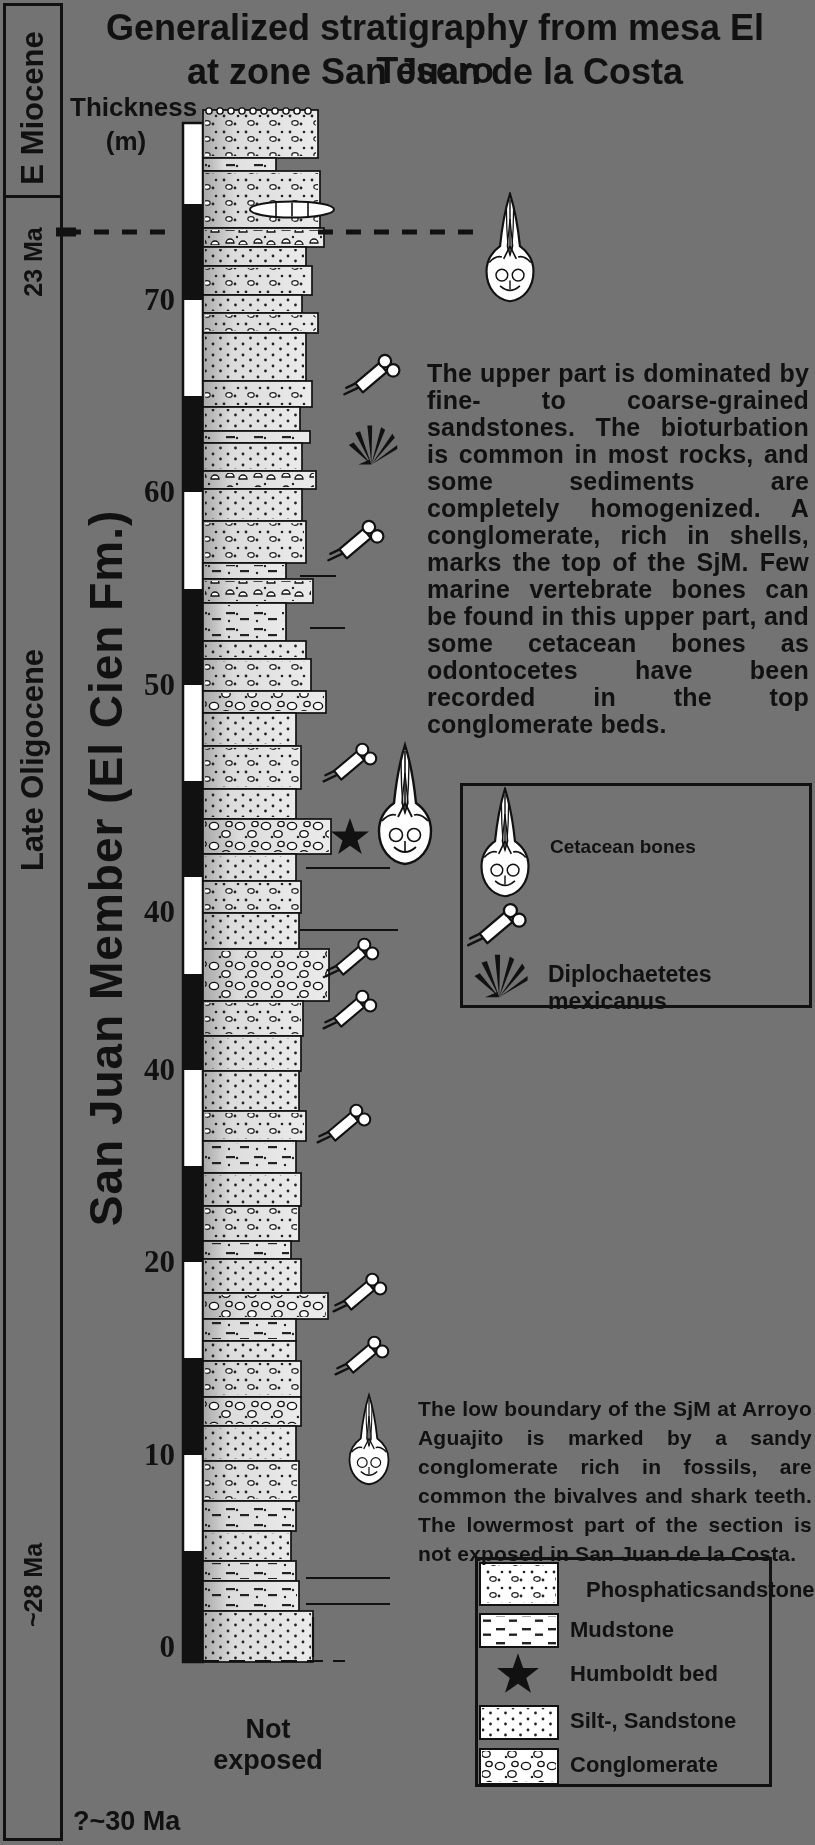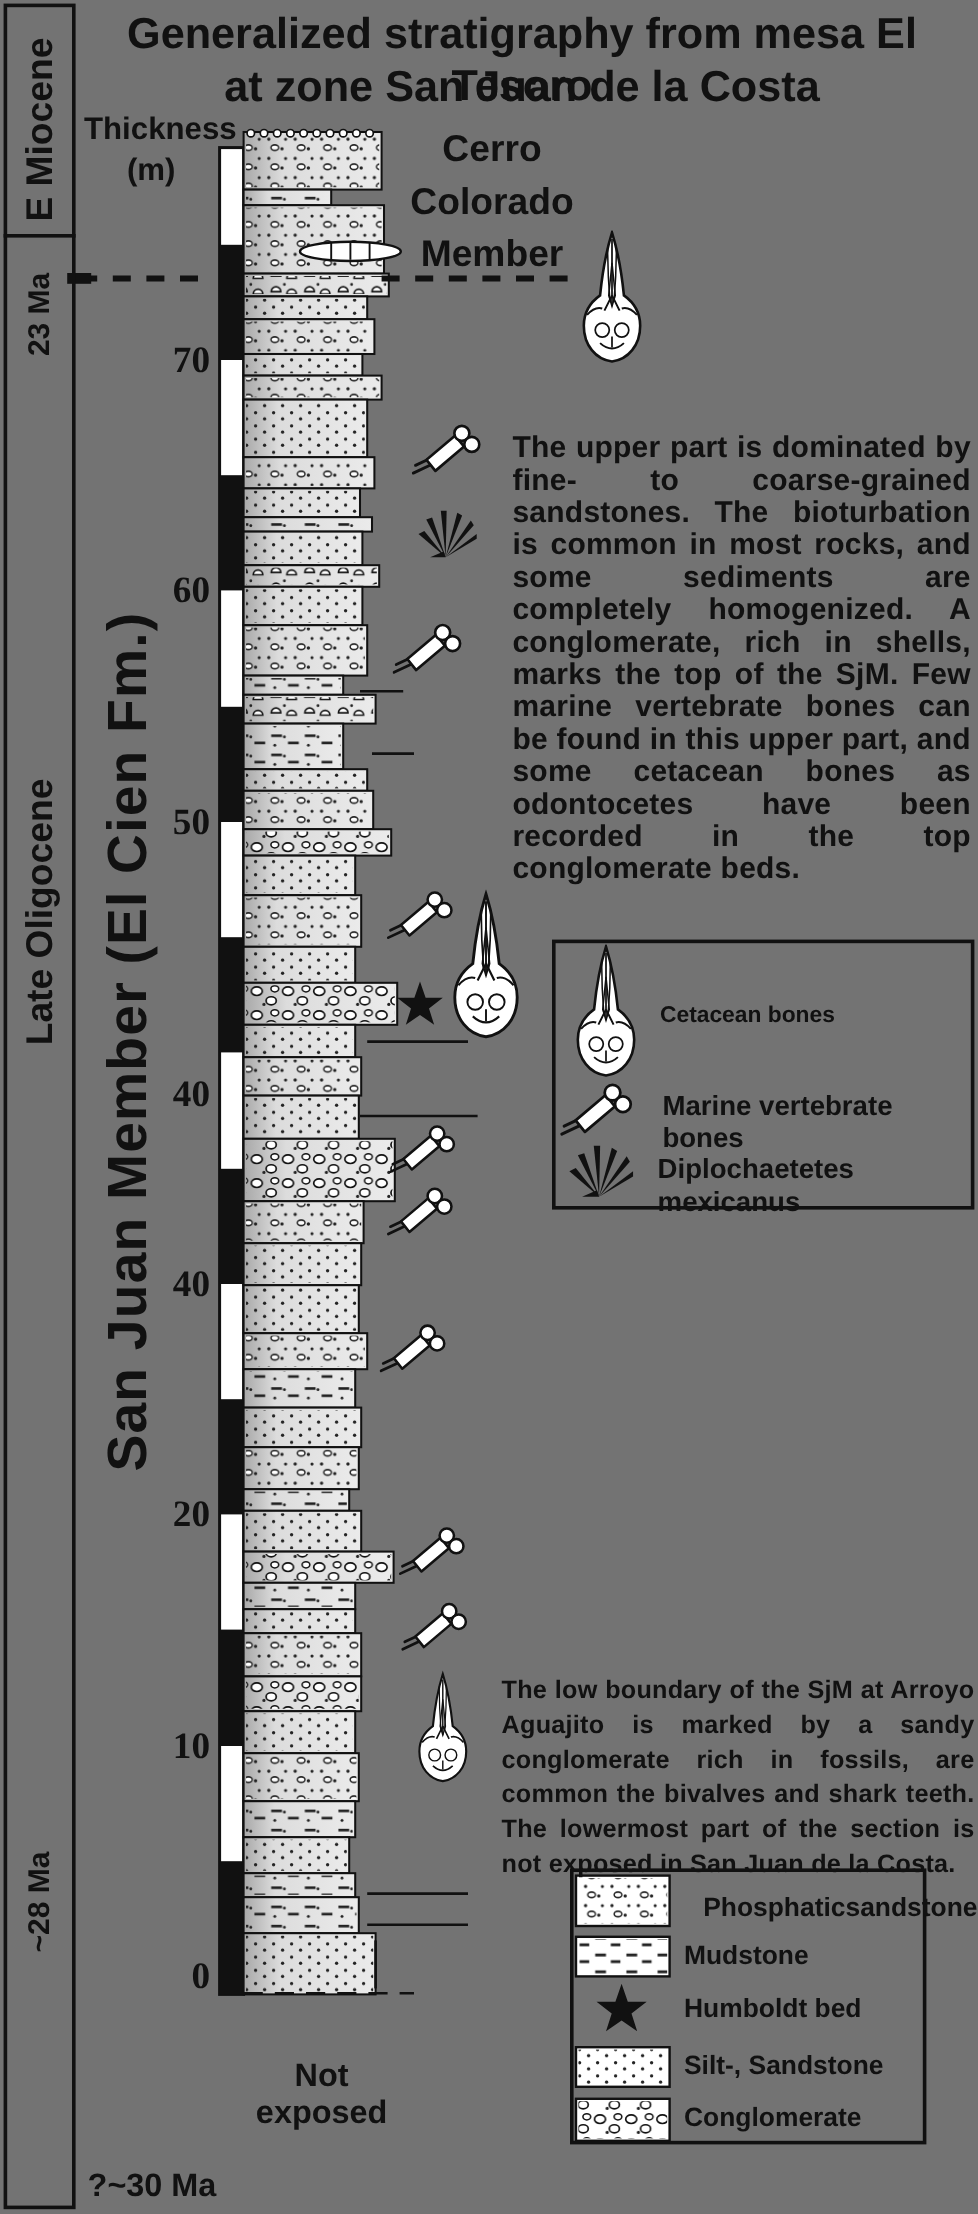--- a/index.html
+++ b/index.html
@@ -301,32 +301,26 @@
       <div class="tick-num" style="top: 669px;">50</div>
       <div class="tick-num" style="top: 896px;">40</div>
       <div class="tick-num" style="top: 1054px;">40</div>
       <div class="tick-num" style="top: 1246px;">20</div>
       <div class="tick-num" style="top: 1439px;">10</div>
       <div class="tick-num" style="top: 1631px;">0</div>
     </div>
 
   <div class="abs rot member-label">San Juan Member (El Cien Fm.)</div>
 
-  <div class="abs cerro">
-    <div>Cerro</div>
-    <div>Colorado</div>
-    <div>Member</div>
-  </div>
 
   <div class="abs para para1">The upper part is dominated by fine- to coarse-grained sandstones. The bioturbation is common in most rocks, and some sediments are completely homogenized. A conglomerate, rich in shells, marks the top of the SjM. Few marine vertebrate bones can be found in this upper part, and some cetacean bones as odontocetes have been recorded in the top conglomerate beds.</div>
   <div class="abs para para3">The low boundary of the SjM at Arroyo Aguajito is marked by a sandy conglomerate rich in fossils, are common the bivalves and shark teeth. The lowermost part of the section is not exposed in San Juan de la Costa.</div>
 
   <div class="abs legend1"></div>
   <div class="abs leg1-l1">Cetacean bones</div>
-  <div class="abs leg1-l2">Marine vertebrate bones</div>
   <div class="abs leg1-l3">Diplochaetetes mexicanus</div>
 
   <div class="abs legend2"></div>
   <div id="litho-labels">
       <div class="leg2-label" style="top: 1577px; margin-left: 16px;">Phosphaticsandstones</div>
       <div class="leg2-label" style="top: 1617px;">Mudstone</div>
       <div class="leg2-label" style="top: 1661px;">Humboldt bed</div>
       <div class="leg2-label" style="top: 1708px;">Silt-, Sandstone</div>
       <div class="leg2-label" style="top: 1752px;">Conglomerate</div>
     </div>

